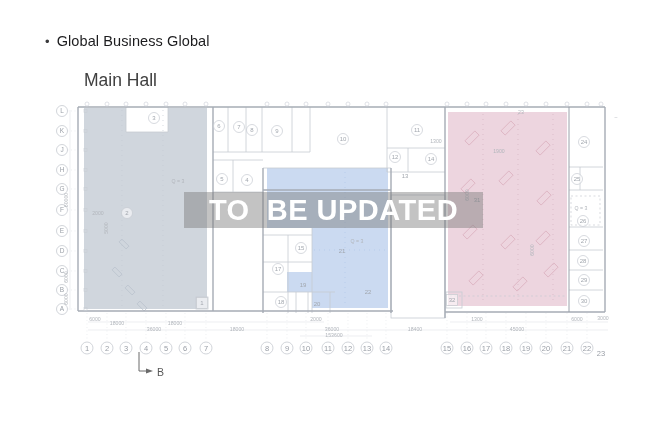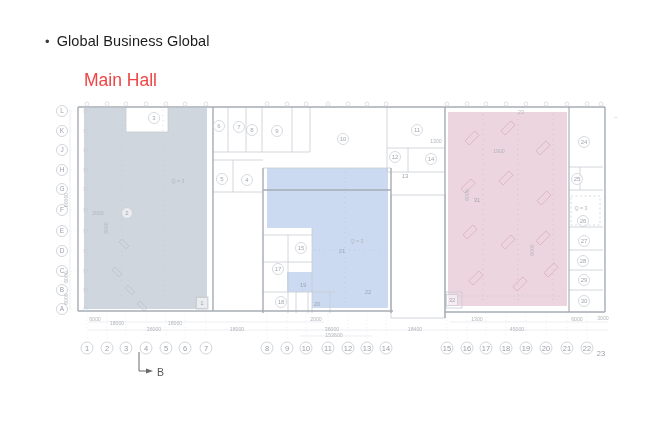--- a/index.html
+++ b/index.html
@@ -2,21 +2,21 @@
 <html><head>
 <meta charset="utf-8">
 <style>
   html,body{margin:0;padding:0;}
   body{width:660px;height:440px;background:#ffffff;position:relative;overflow:hidden;
        font-family:"Liberation Sans",sans-serif;}
   .page{position:absolute;inset:0;}
   .title-row{position:absolute;left:45px;top:33px;display:flex;align-items:center;
              color:#1c1c1e;font-size:14.5px;letter-spacing:.1px;}
   .title-row .bullet{font-size:13px;color:#3a3a3c;margin-right:7px;}
-  .subtitle{position:absolute;left:84px;top:70px;font-size:17.5px;font-weight:500;color:#ef4444;}
+  .subtitle{position:absolute;left:84px;top:70px;font-size:17.5px;font-weight:500;color:#404040;}
   svg{position:absolute;left:0;top:0;width:660px;height:440px;}
   svg text{font-family:"Liberation Sans",sans-serif;}
   .wall{stroke:#a6acb5;stroke-width:1.4;fill:none;}
   .wallB{stroke:#9aa1aa;stroke-width:1;fill:none;}
   .wall2{stroke:#c6cbd2;stroke-width:.8;fill:none;}
   .dash2{stroke:#c8ccd2;stroke-width:.7;fill:none;stroke-dasharray:2,2.5;}
   .dashcol{stroke:#c4cad2;stroke-width:.7;fill:none;stroke-dasharray:1,4;}
   .dashblue{stroke:#b0c6e8;stroke-width:.7;fill:none;stroke-dasharray:1,4;}
   .dashpink{stroke:#d6b4c2;stroke-width:.7;fill:none;stroke-dasharray:1,4;}
   .furnpink{stroke:#dab0be;stroke-width:.8;fill:none;}
@@ -334,13 +334,16 @@
         <text x="616" y="119" class="dimtxt">–</text>
         <text x="68" y="200" class="dimtxt" transform="rotate(-90 68 200)">60000</text>
         <text x="108" y="228" class="dimtxt" transform="rotate(-90 108 228)">5000</text>
         <text x="68" y="277" class="dimtxt" transform="rotate(-90 68 277)">6000</text>
         <text x="68" y="299" class="dimtxt" transform="rotate(-90 68 299)">6000</text>
         <text x="469" y="195" class="dimtxt" transform="rotate(-90 469 195)">6000</text>
         <text x="534" y="250" class="dimtxt" transform="rotate(-90 534 250)">6000</text>
       </g>
   </svg>
 
+  <div class="watermark">
+    <span>TO  BE UPDATED</span>
+  </div>
 </div>
 
 </body></html>

